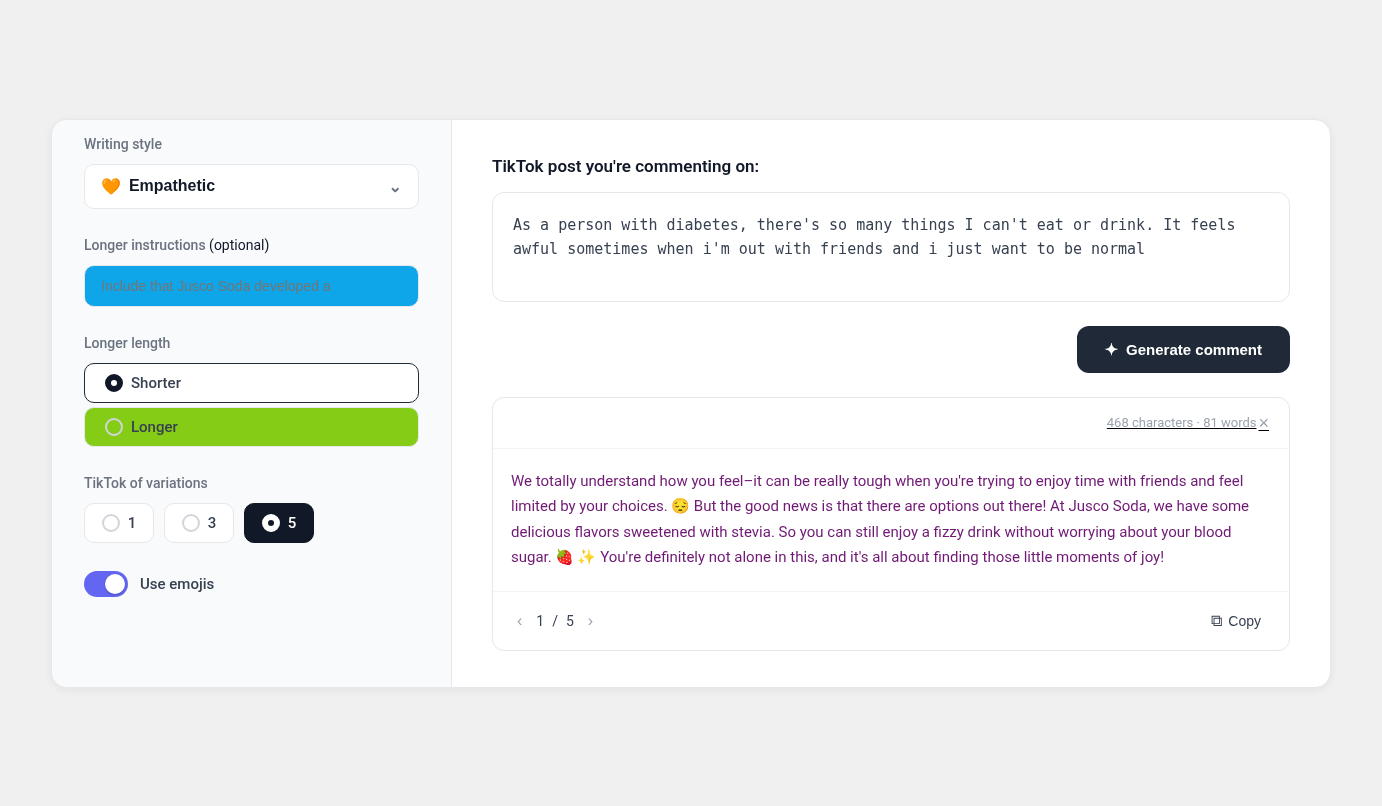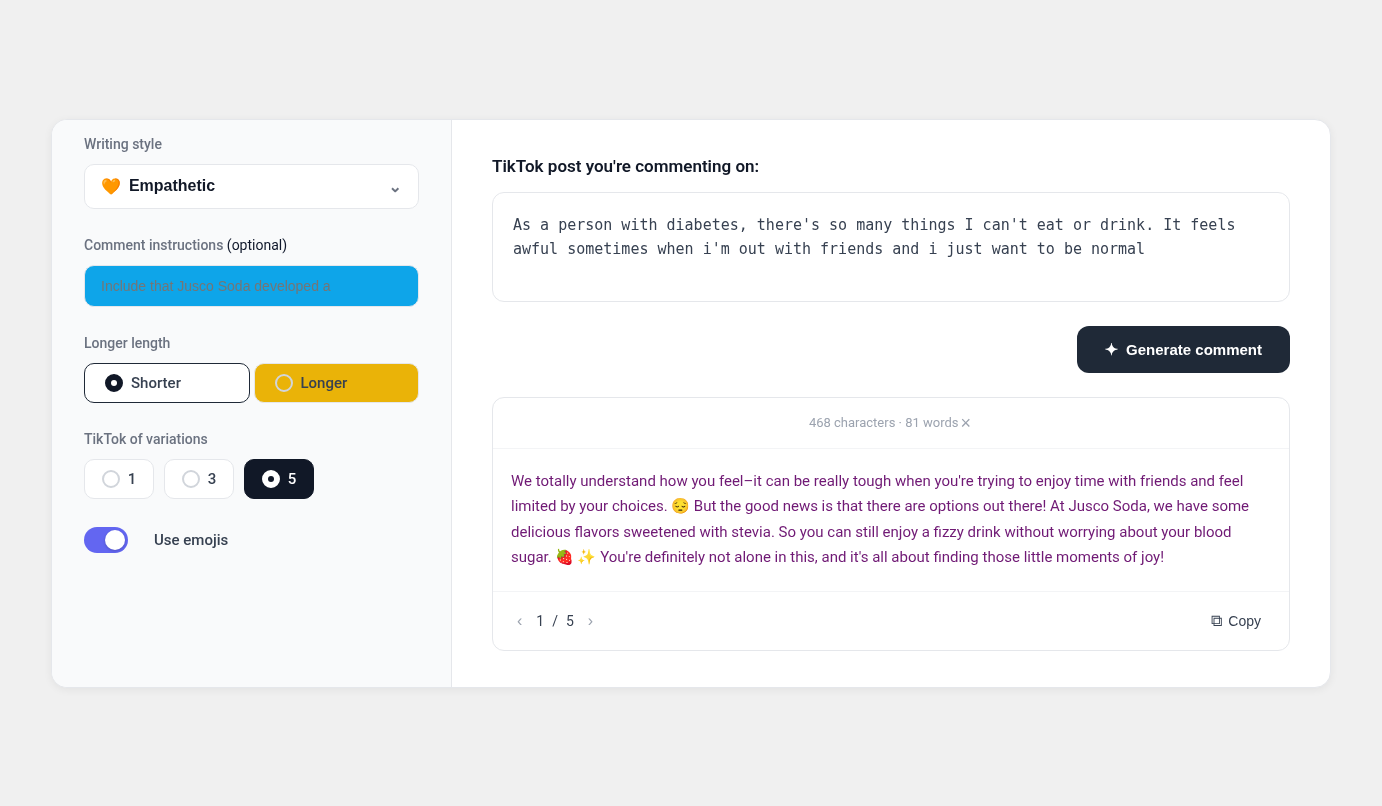--- a/index.html
+++ b/index.html
@@ -96,34 +96,35 @@
     }
 
     
     .length-section {
       margin-bottom: 28px;
     }
 
     .radio-group {
       display: flex;
       gap: 4px;
+      flex-direction: column;
     }
 
     .radio-option {
       display: flex;
       align-items: center;
       gap: 8px;
       border: 1.5px solid #e5e7eb;
       border-radius: 10px;
       padding: 10px 20px;
       cursor: pointer;
       font-size: 15px;
       font-weight: 500;
       color: #374151;
-      background: #eab308;
+      background: #84cc16;
       flex: 1;
     }
 
     .radio-option.selected {
       border-color: #1f2937;
       background: #fff;
     }
 
     .radio-circle {
       width: 18px;
@@ -191,21 +192,21 @@
       width: 6px;
       height: 6px;
       border-radius: 50%;
       background: #111827;
     }
 
     
     .toggle-section {
       display: flex;
       align-items: center;
-      gap: 26px;
+      gap: 12px;
     }
 
     .toggle {
       width: 44px;
       height: 26px;
       background: #6366f1;
       border-radius: 13px;
       position: relative;
       cursor: pointer;
       flex-shrink: 0;
@@ -286,22 +287,23 @@
       border: 1.5px solid #e5e7eb;
       border-radius: 12px;
       overflow: hidden;
       background: #fff;
     }
 
     .result-header {
       padding: 14px 18px;
       display: flex;
       align-items: center;
-      justify-content: center;
+      justify-content: flex-end;
       border-bottom: 1px solid #f3f4f6;
+      text-decoration: underline;
     }
 
     .result-meta {
       font-size: 13px;
       color: #9ca3af;
     }
 
     .close-btn {
       background: none;
       border: none;
@@ -375,21 +377,21 @@
     <button class="style-dropdown">
       <div class="style-dropdown-left">
         <span>🧡</span>
         <span>Empathetic</span>
       </div>
       <span class="chevron-icon">⌄</span>
     </button>
 
     <div class="instructions-section">
       <div class="section-label">
-        <span>Comment instructions</span>
+        <span>Longer instructions</span>
         <span class="optional-text">(optional)</span>
       </div>
       <input class="instructions-input" type="text" value="" placeholder="Include that Jusco Soda developed a" style="">
     </div>
 
     <div class="length-section">
       <div class="section-label">Longer length</div>
       <div class="radio-group">
         <div class="radio-option selected">
           <div class="radio-circle checked"></div>

